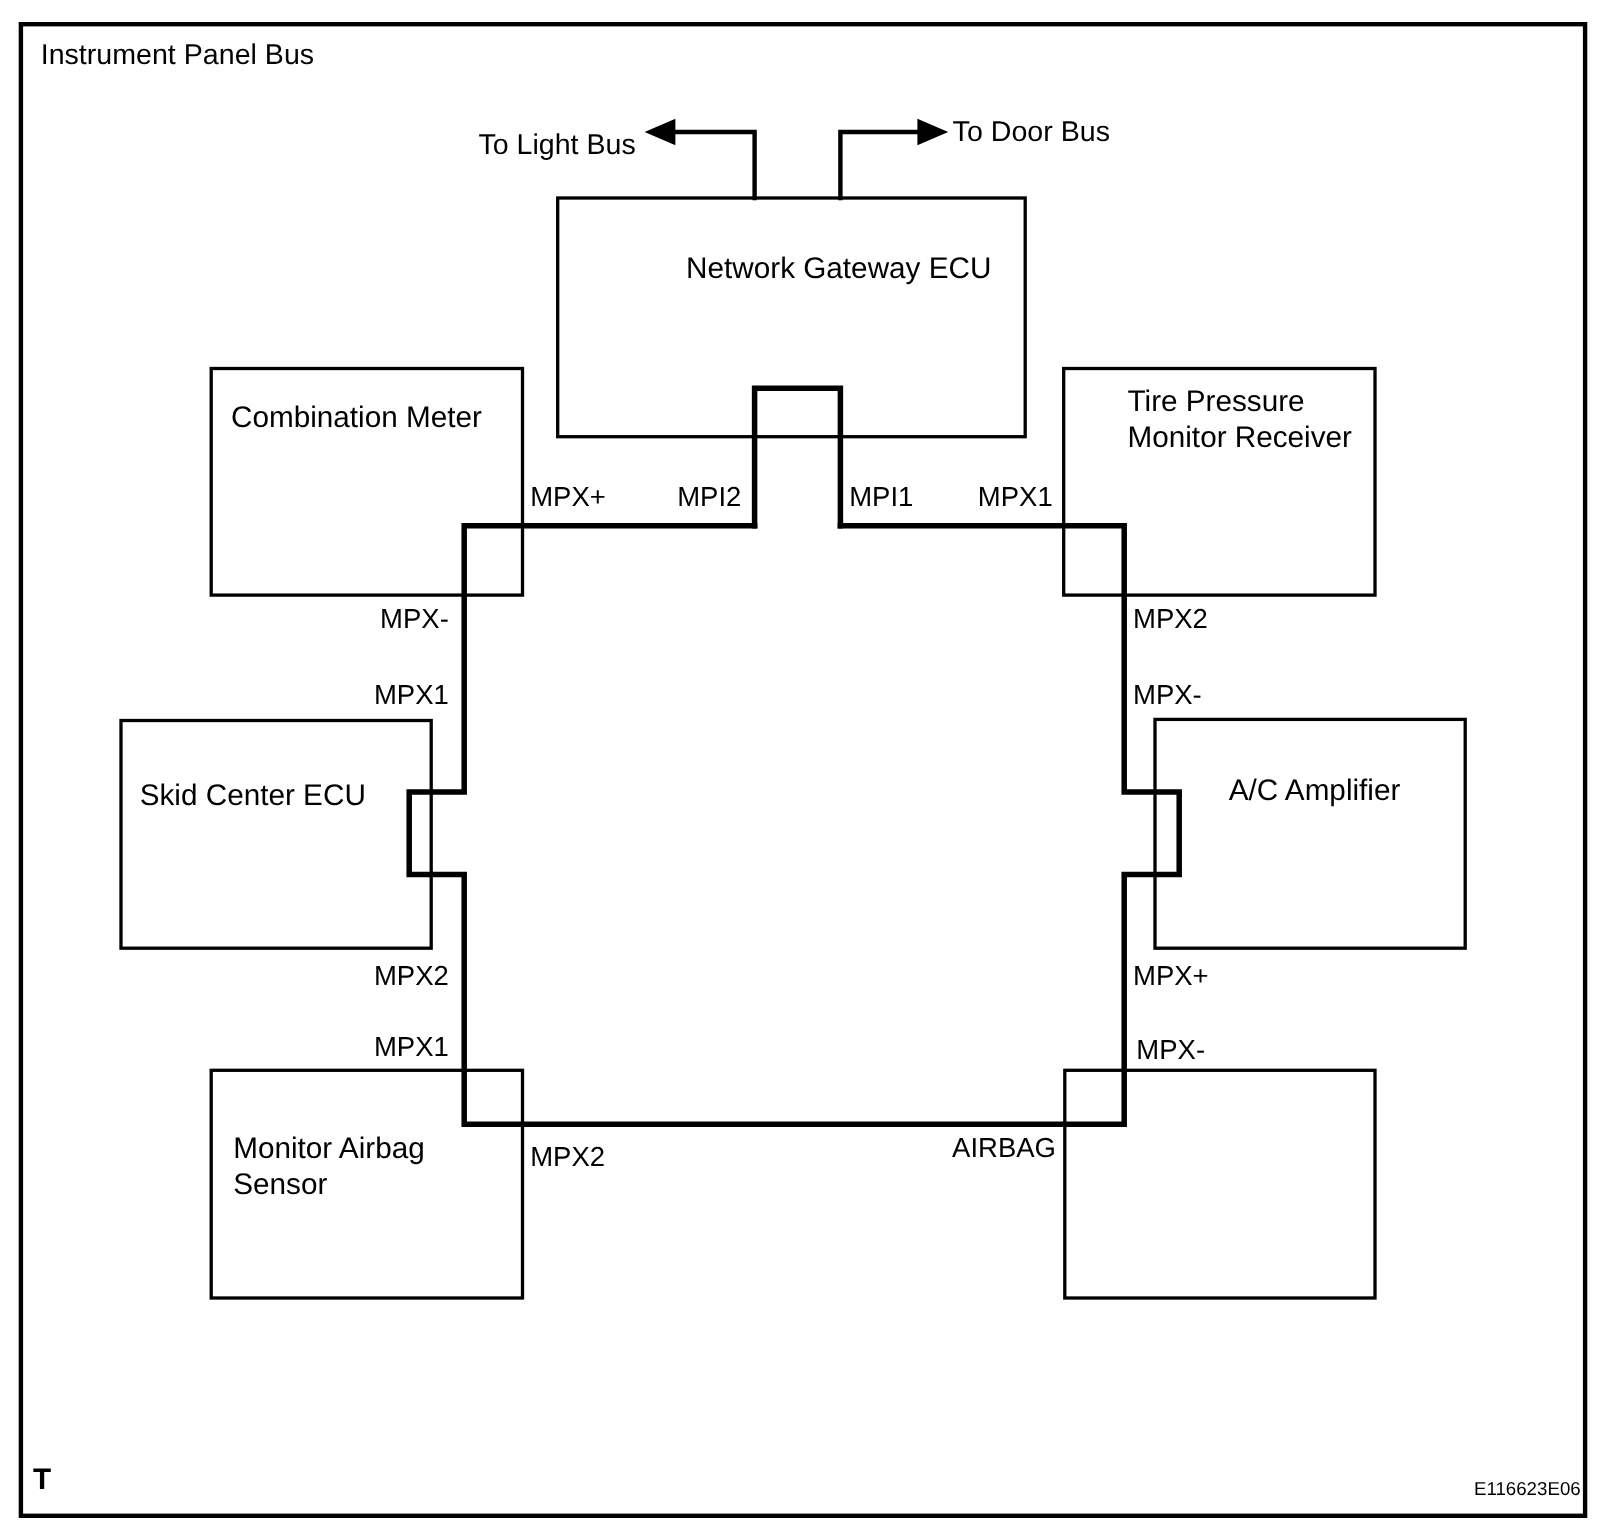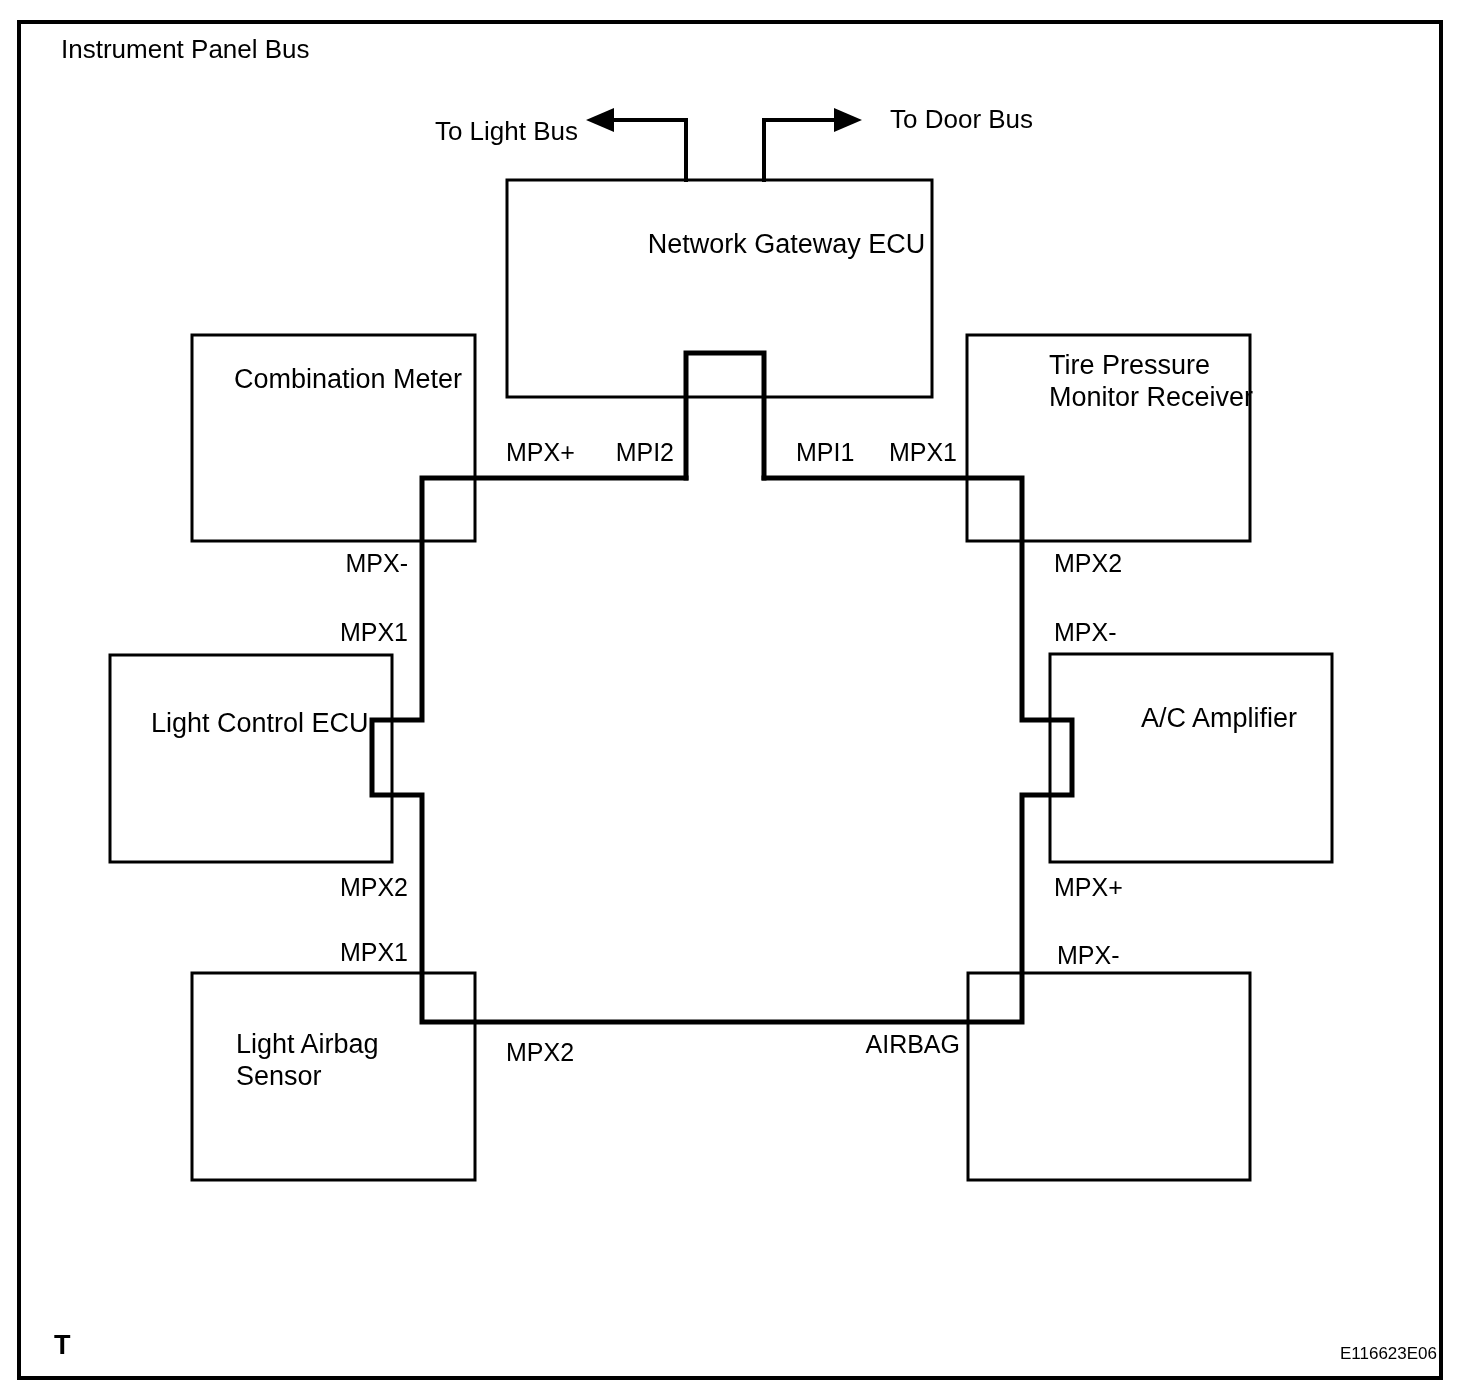--- a/index.html
+++ b/index.html
@@ -1,21 +1,21 @@
 <!DOCTYPE html>
 <html><head>
 <meta charset="utf-8">
 <style>
   html,body{margin:0;padding:0;background:#fff;}
   #stage{
     position:relative;width:1472px;height:1398px;background:#ffffff;
     font-family:"Liberation Sans", sans-serif;color:#000;overflow:hidden;
   }
   svg{position:absolute;left:0;top:0;}
-  .lbl{position:absolute;white-space:nowrap;color:#000;margin-left:24px;}
+  .lbl{position:absolute;white-space:nowrap;color:#000;}
   .s26{font-size:26px;line-height:26px;}
   .s27{font-size:27px;line-height:27px;}
   .pin{font-size:25px;line-height:25px;}
   .ml{line-height:32px;white-space:pre-line;}
   .ctr{text-align:center;}
   .bold{font-weight:bold;}
   .code{font-size:17px;line-height:17px;}
 </style>
 </head>
 <body>
@@ -47,23 +47,23 @@
   <div class="lbl s26" style="left:37px;top:36px;">Instrument Panel Bus</div>
   <div class="lbl s27 bold" style="left:30px;top:1332px;">T</div>
   <div class="lbl code" style="right:35px;top:1345px;">E116623E06</div>
 
   <div class="lbl s26" style="right:894px;top:118px;">To Light Bus</div>
   <div class="lbl s26" style="left:866px;top:106px;">To Door Bus</div>
 
   <div class="lbl s27 ctr" style="left:507px;top:231px;width:511px;">Network Gateway ECU</div>
   <div class="lbl s27" style="left:210px;top:366px;">Combination Meter</div>
   <div class="lbl s27 ml" style="left:1025px;top:349px;"><span>Tire Pressure</span><br><span>Monitor Receiver</span></div>
-  <div class="lbl s27" style="left:127px;top:710px;">Light Control ECU</div>
+  <div class="lbl s27" style="left:127px;top:710px;">Skid Center ECU</div>
   <div class="lbl s27" style="left:1117px;top:705px;">A/C Amplifier</div>
-  <div class="lbl s27 ml" style="left:212px;top:1028px;"><span>Light Airbag</span><br><span>Sensor</span></div>
+  <div class="lbl s27 ml" style="left:212px;top:1028px;"><span>Monitor Airbag</span><br><span>Sensor</span></div>
 
   <div class="lbl pin" style="left:482px;top:440px;">MPX+</div>
   <div class="lbl pin" style="right:798px;top:440px;">MPI2</div>
   <div class="lbl pin" style="left:772px;top:440px;text-align:right;">MPI1</div>
   <div class="lbl pin" style="right:515px;top:440px;">MPX1</div>
 
   <div class="lbl pin" style="right:1064px;top:551px;">MPX-</div>
   <div class="lbl pin" style="right:1064px;top:620px;">MPX1</div>
   <div class="lbl pin" style="right:1064px;top:875px;">MPX2</div>
   <div class="lbl pin" style="right:1064px;top:940px;">MPX1</div>

